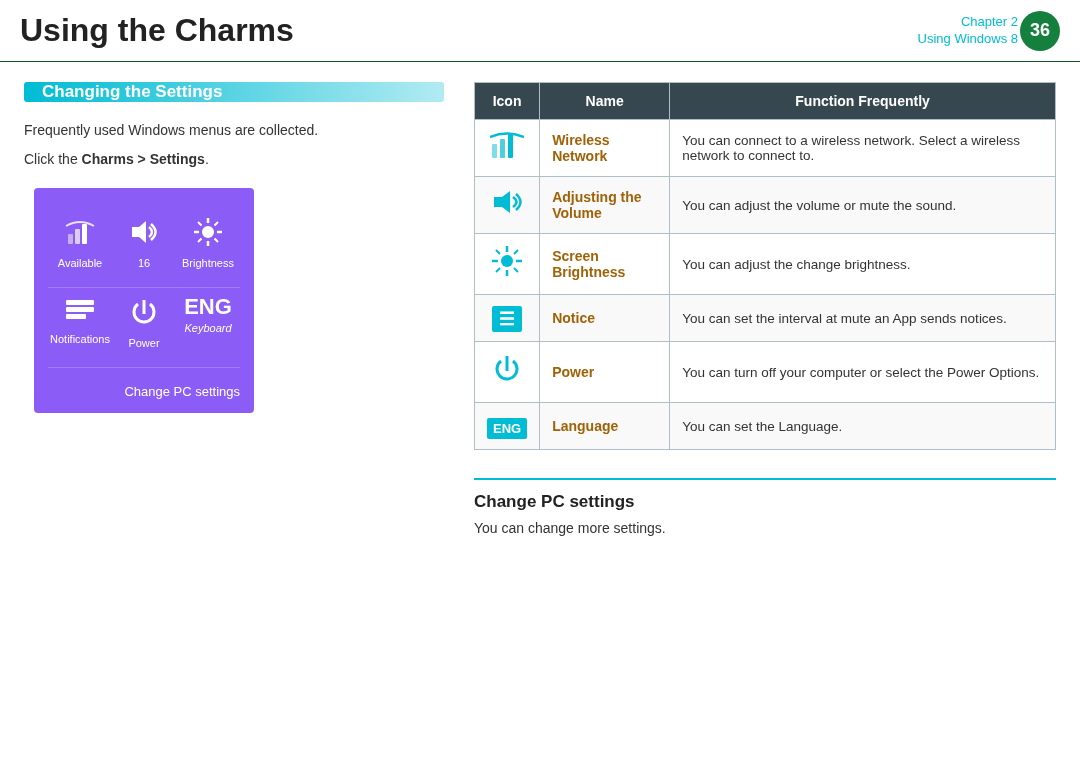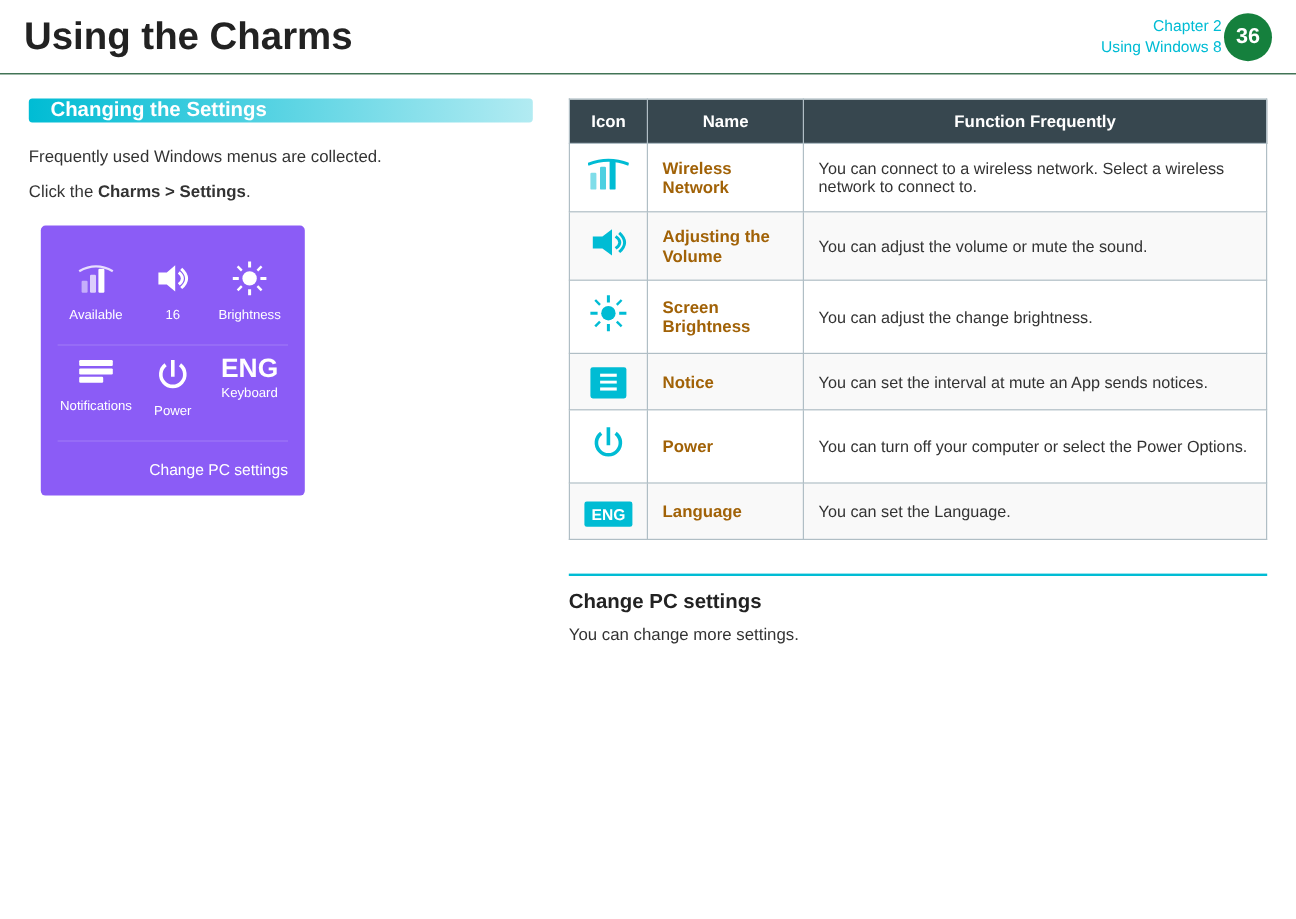--- a/index.html
+++ b/index.html
@@ -297,21 +297,21 @@
             <svg width="32" height="32" viewBox="0 0 32 32" fill="none">
               <path d="M10 8 A10 10 0 1 0 22 8" stroke="white" stroke-width="3" fill="none"></path>
               <line x1="16" y1="4" x2="16" y2="18" stroke="white" stroke-width="3"></line>
             </svg>
           </span>
           <span style="color:#fff;font-size:11px;">Power</span>
         </div>
 
         <div class="win8-icon-item">
           <span class="win8-icon-symbol win8-icon-symbol-eng" style="color:#fff;font-weight:bold;font-size:22px;">ENG</span>
-          <span style="color:#fff;font-size:11px;">Keyboard</span>
+          <span style="color:#fff;font-size:11px;font-style:italic;">Keyboard</span>
         </div>
       </div>
 
       <hr class="win8-divider">
 
       <div class="win8-change-pc">
         <span>Change PC settings</span>
       </div>
     </div>
   </div>

